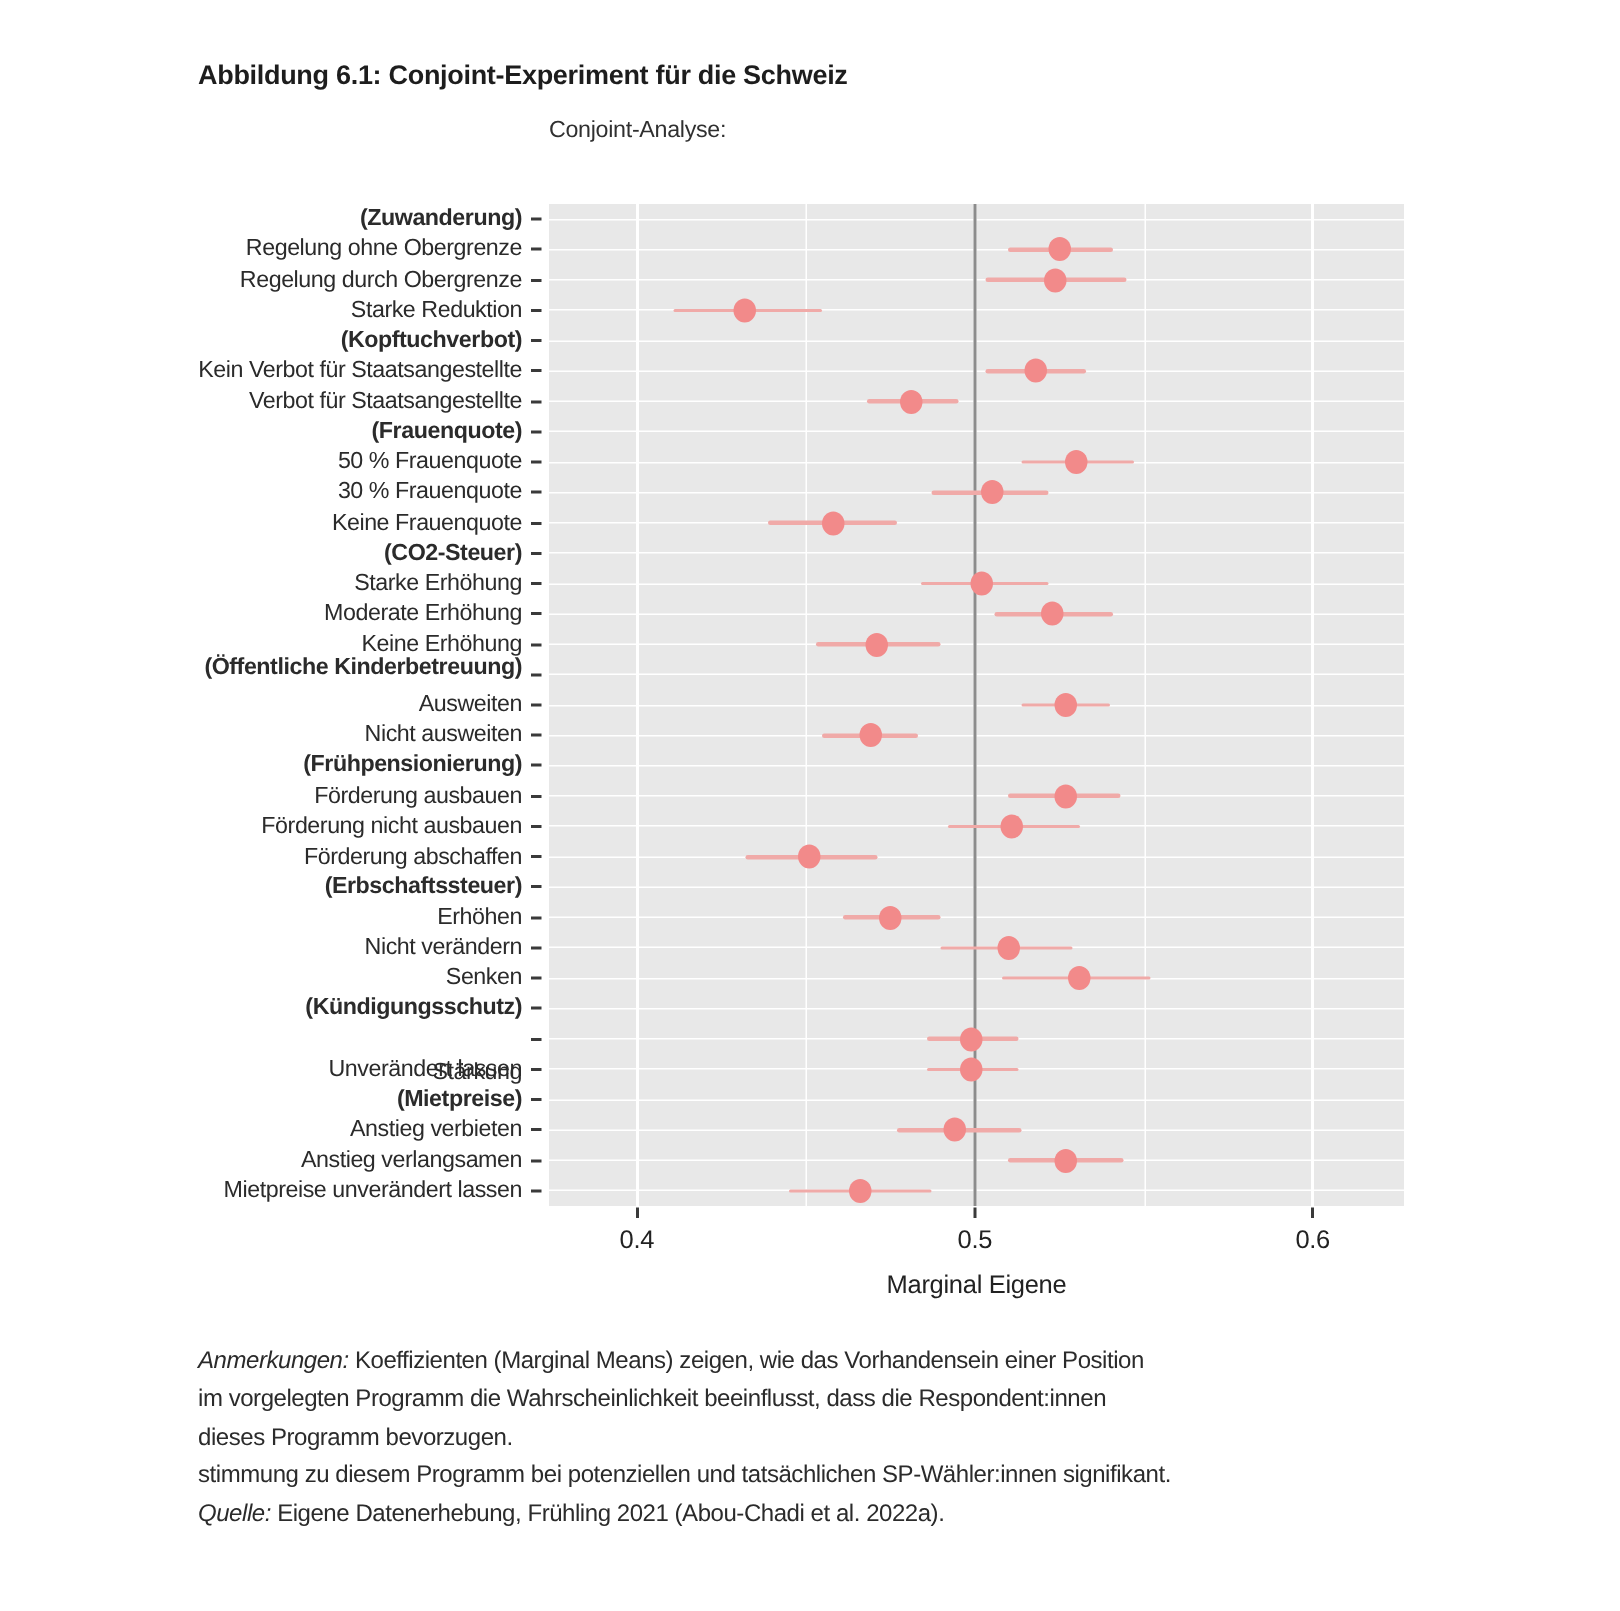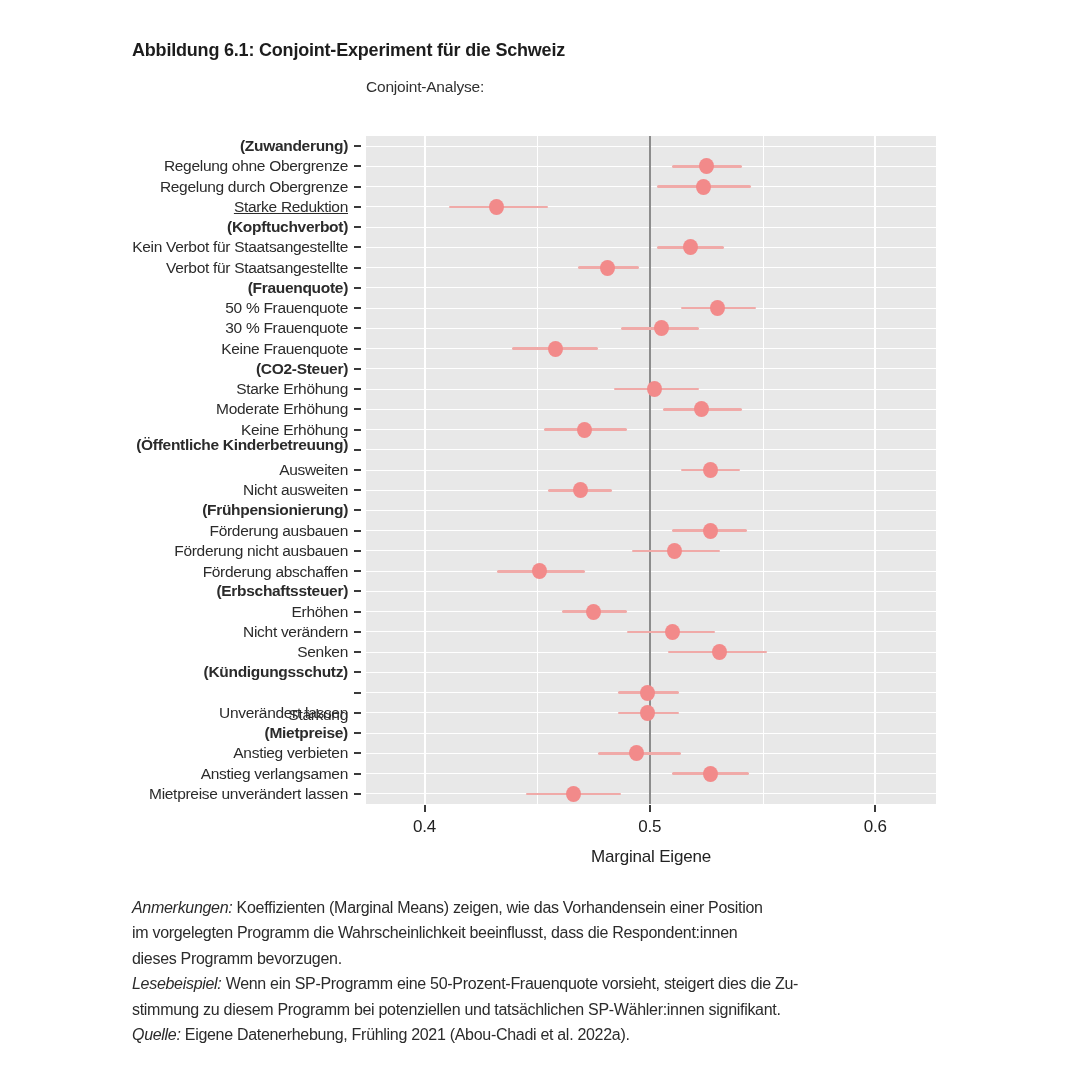--- a/index.html
+++ b/index.html
@@ -143,21 +143,21 @@
     <div class="point-dot" style="left: calc(47.4308% - 7.5px); top: 609.394px;"></div>
     <div class="ci-line" style="left: 53.7549%; width: 13.4387%; top: 636.336px;"></div>
     <div class="point-dot" style="left: calc(60.4743% - 7.5px); top: 629.636px;"></div>
     <div class="ci-line" style="left: 28.0632%; width: 16.6008%; top: 656.579px;"></div>
     <div class="point-dot" style="left: calc(36.3636% - 7.5px); top: 649.879px;"></div>
   </div>
 <div id="y-labels">
     <div class="row-label hdr" style="top: 0.121212px;">(Zuwanderung)</div>
     <div class="row-label" style="top: 20.3636px;">Regelung ohne Obergrenze</div>
     <div class="row-label" style="top: 40.6061px;">Regelung durch Obergrenze</div>
-    <div class="row-label" style="top: 60.8485px; text-decoration: underline;">Starke Reduktion</div>
+    <div class="row-label" style="top: 60.8485px;">Starke Reduktion</div>
     <div class="row-label hdr" style="top: 81.0909px;">(Kopftuchverbot)</div>
     <div class="row-label" style="top: 101.333px;">Kein Verbot für Staatsangestellte</div>
     <div class="row-label" style="top: 121.576px;">Verbot für Staatsangestellte</div>
     <div class="row-label hdr" style="top: 141.818px;">(Frauenquote)</div>
     <div class="row-label" style="top: 162.061px;">50 % Frauenquote</div>
     <div class="row-label" style="top: 182.303px;">30 % Frauenquote</div>
     <div class="row-label" style="top: 202.545px;">Keine Frauenquote</div>
     <div class="row-label hdr" style="top: 222.788px;">(CO2-Steuer)</div>
     <div class="row-label" style="top: 243.03px;">Starke Erhöhung</div>
     <div class="row-label" style="top: 263.273px;">Moderate Erhöhung</div>
@@ -223,16 +223,15 @@
     <div class="x-tick-label" style="left: 649.874px;">0.5</div>
     <div class="x-tick" style="left: 875.17px;"></div>
     <div class="x-tick-label" style="left: 875.17px;">0.6</div>
   </div>
 <div id="x-axis-title" style="left:651px;">Marginal Eigene</div>
 
 <div id="footnotes">
     <div class="footnote-line"><span class="lead">Anmerkungen:</span> Koeffizienten (Marginal Means) zeigen, wie das Vorhandensein einer Position</div>
     <div class="footnote-line">im vorgelegten Programm die Wahrscheinlichkeit beeinflusst, dass die Respondent:innen</div>
     <div class="footnote-line">dieses Programm bevorzugen.</div>
-    <div class="footnote-line"><span class="lead">Lesebeispiel:</span> Wenn ein SP-Programm eine 50-Prozent-Frauenquote vorsieht, steigert dies die Zu-</div>
     <div class="footnote-line">stimmung zu diesem Programm bei potenziellen und tatsächlichen SP-Wähler:innen signifikant.</div>
     <div class="footnote-line"><span class="lead">Quelle:</span> Eigene Datenerhebung, Frühling 2021 (Abou-Chadi et al. 2022a).</div>
   </div>
 
 </body></html>

